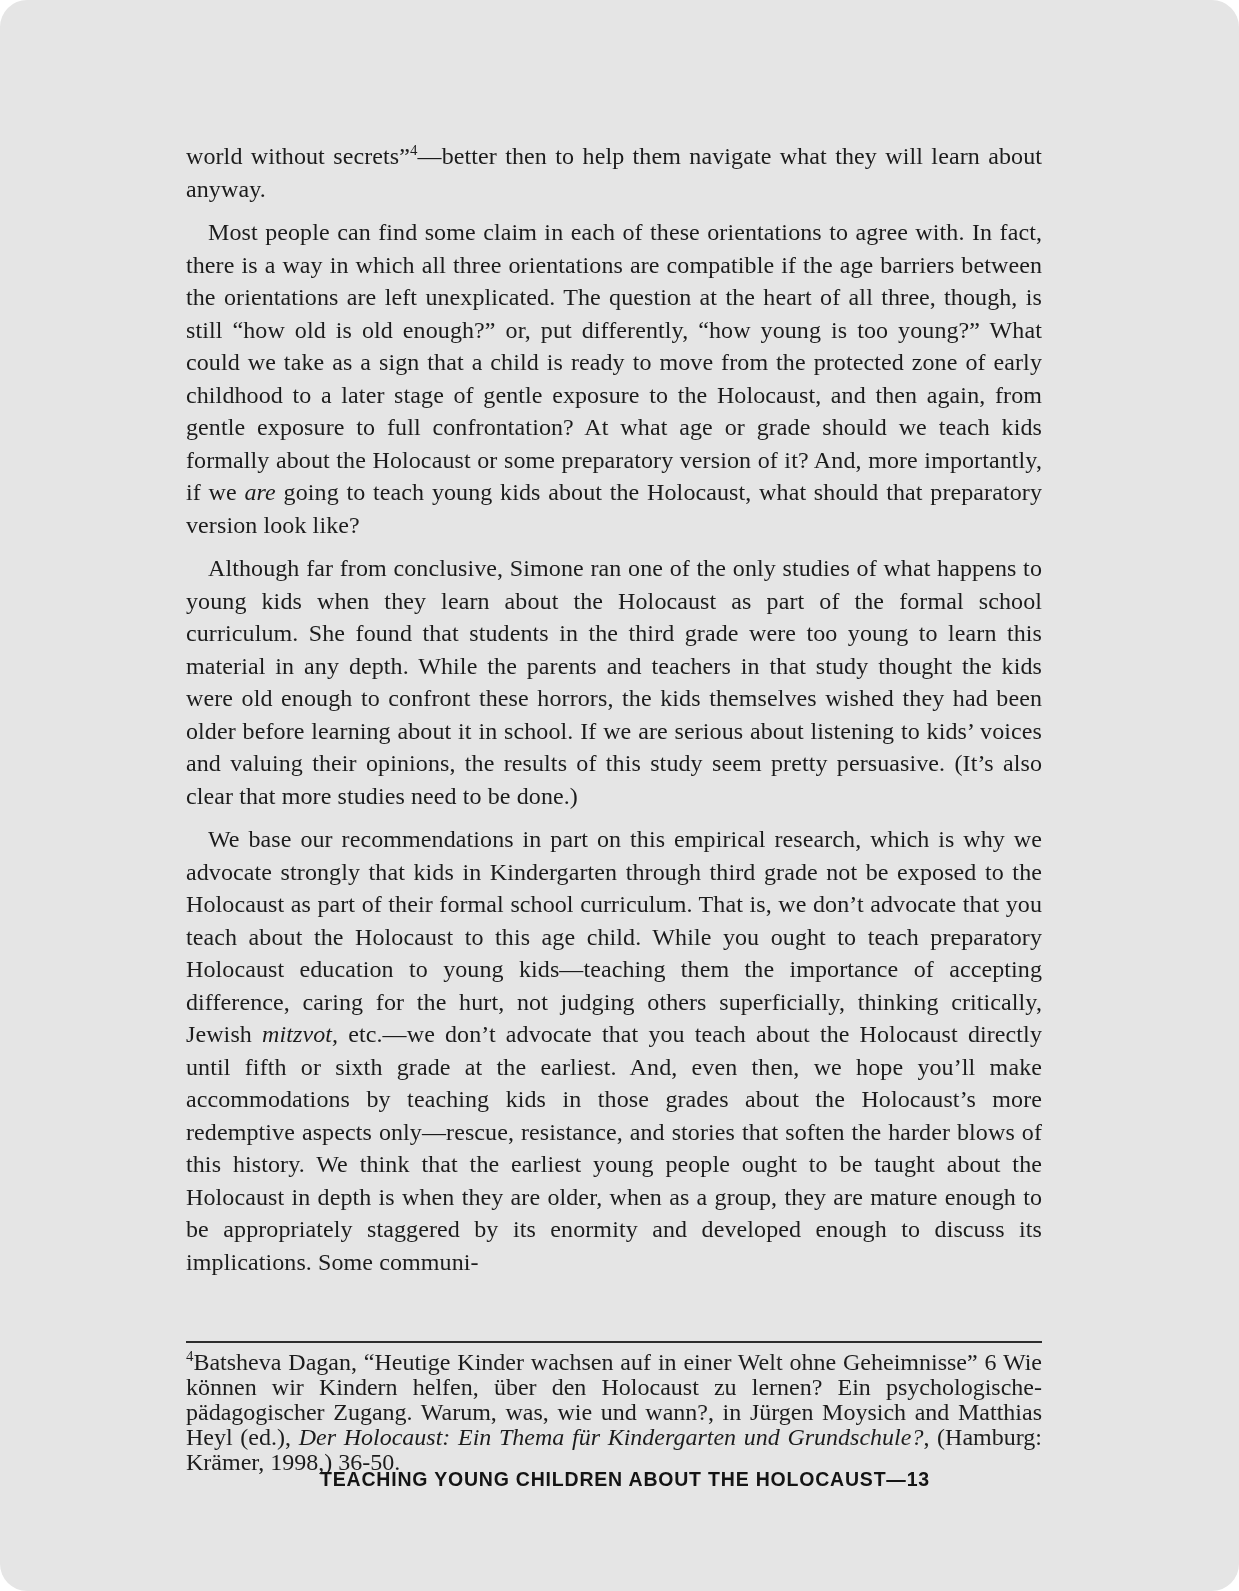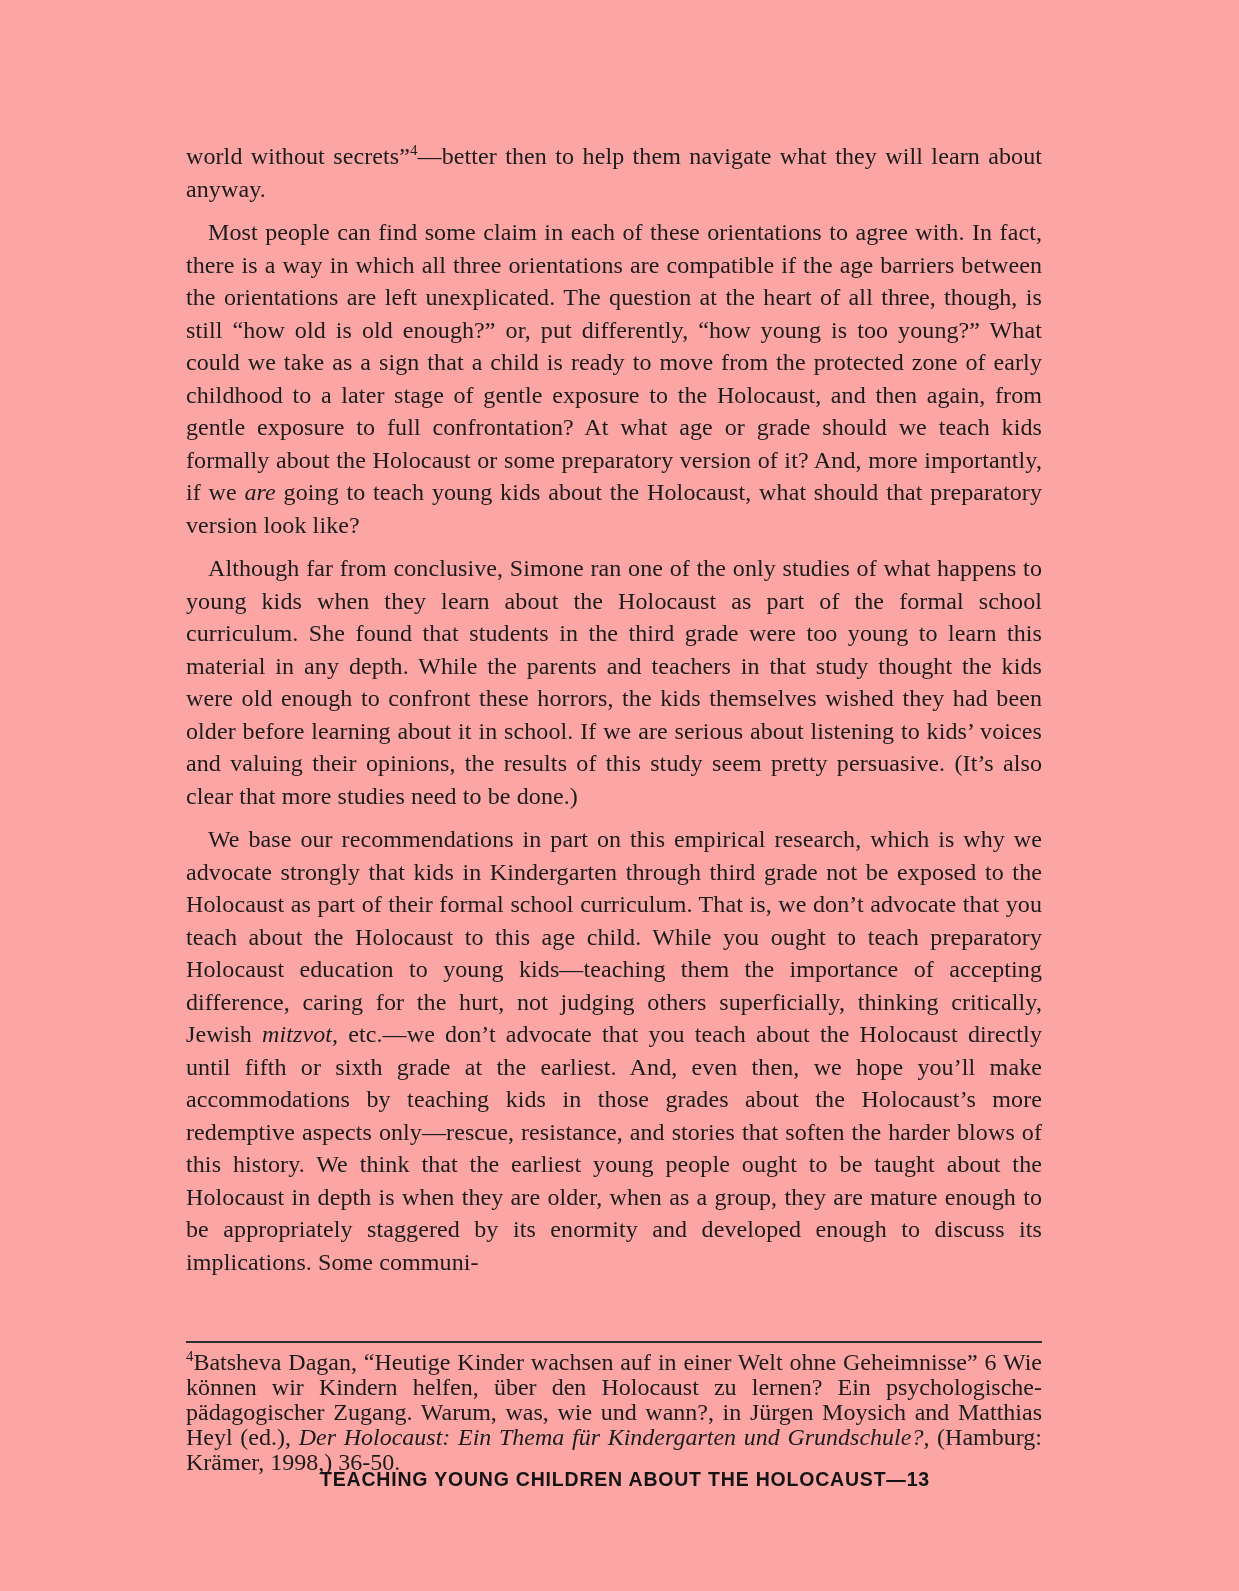--- a/index.html
+++ b/index.html
@@ -4,24 +4,25 @@
 <style>
   html, body {
     margin: 0;
     padding: 0;
     background: #ffffff;
   }
   .page {
     position: relative;
     width: 1239px;
     height: 1591px;
-    background: #fca5a5;
+    background: #e5e5e5;
     overflow: hidden;
     font-family: "Liberation Serif", "DejaVu Serif", serif;
     color: #1c1c1c;
+    border-radius: 27px;
   }
   .content {
     position: absolute;
     left: 186px;
     top: 140px;
     width: 856px;
   }
   .content p {
     margin: 0 0 11px 0;
     font-size: 24px;

